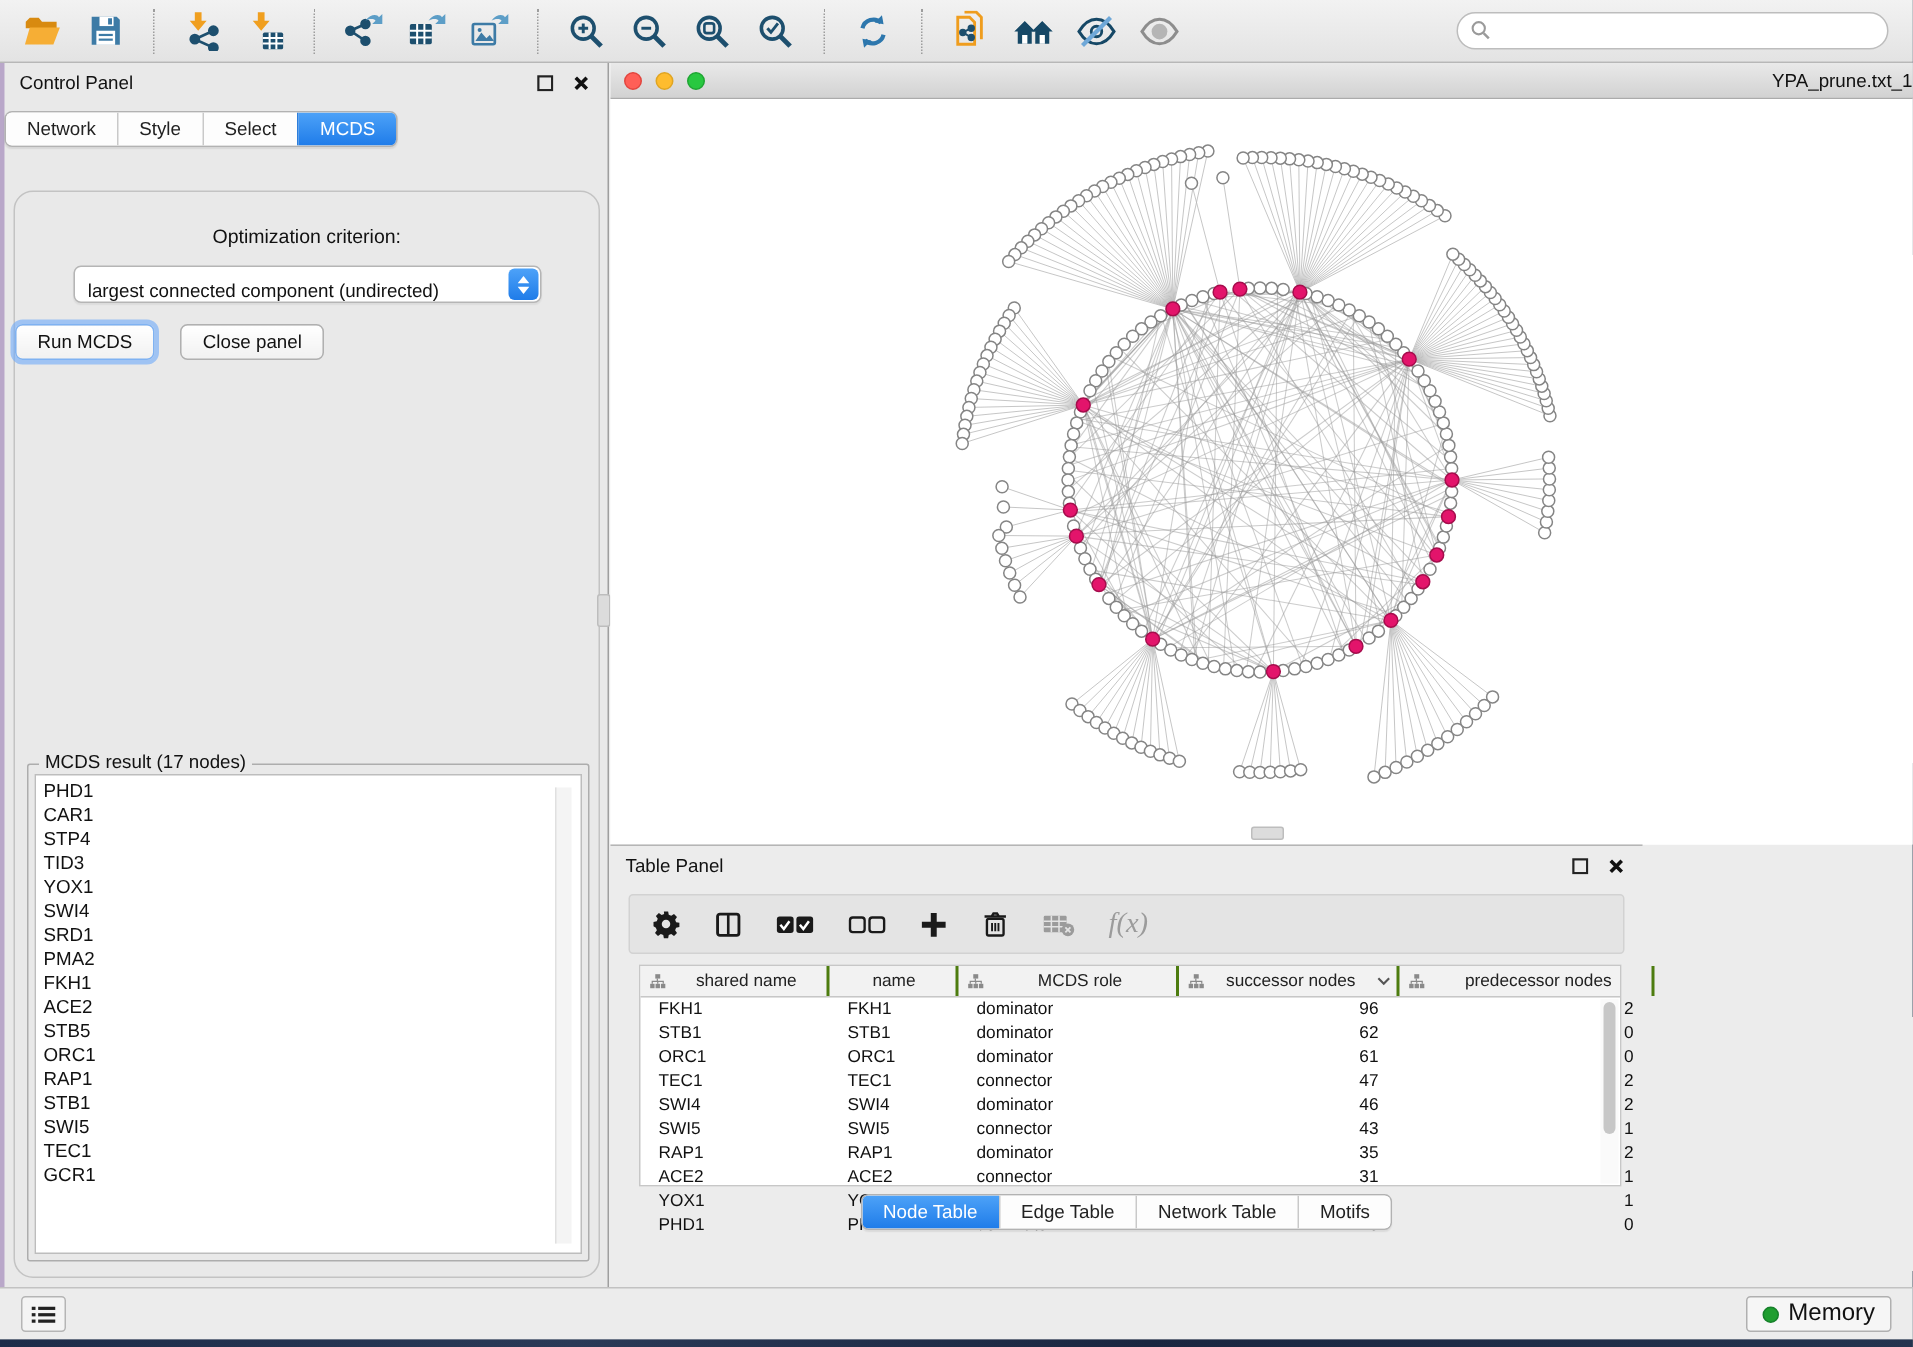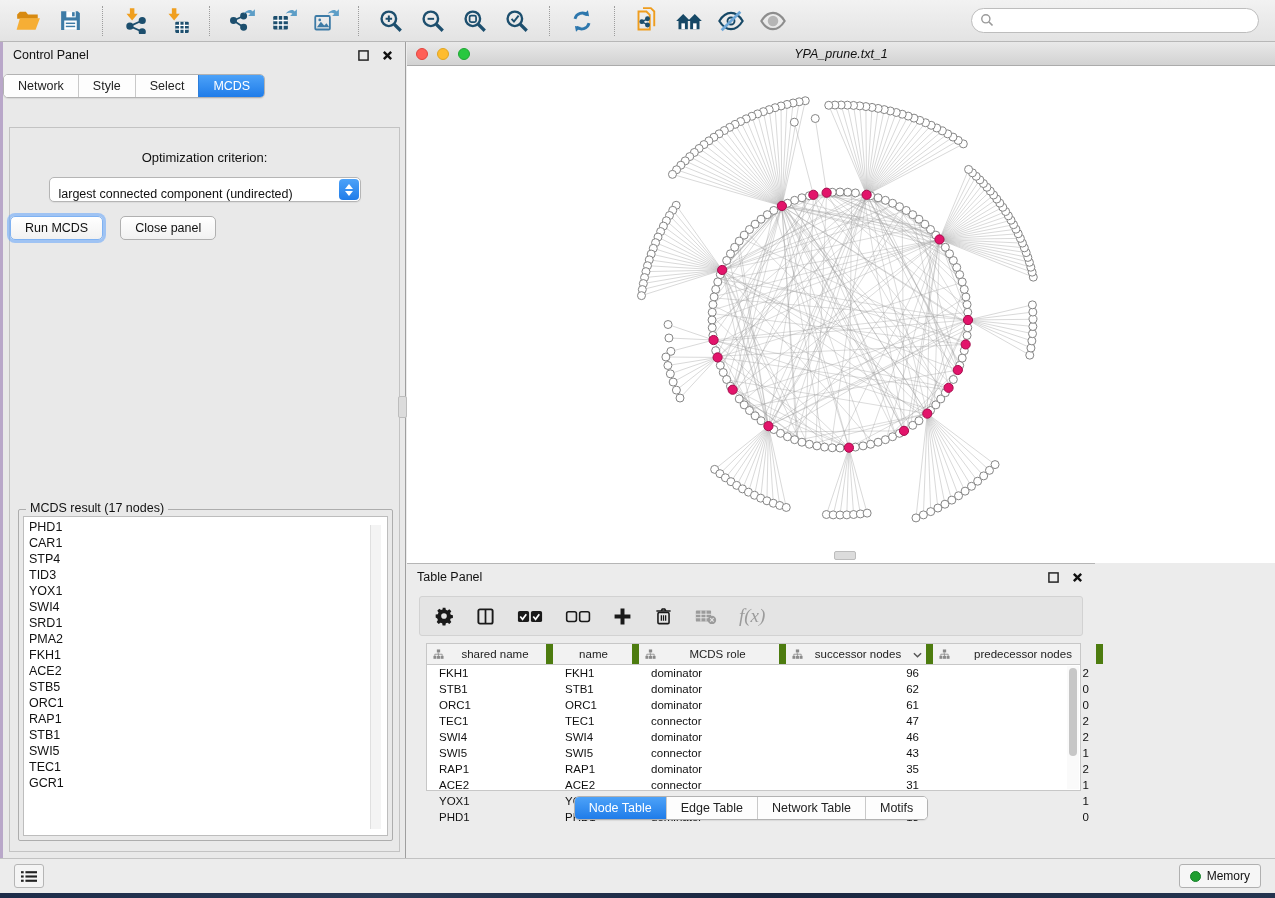--- a/index.html
+++ b/index.html
@@ -23,21 +23,21 @@
   
   .control-panel { position:absolute; left:3px; top:42px; width:403px; height:816px; background:#e9e9e9; border-right:1px solid #9f9f9f; }
   .panel-titlebar { height:26px; display:flex; align-items:center; padding:0 10px; font-size:12.5px; color:#111; }
   .panel-titlebar .spacer { flex:1; }
   .mini-ic { width:16px; height:16px; display:flex; align-items:center; justify-content:center; margin-left:8px; color:#222; }
   .cp-tabs-row { display:flex; justify-content:flex-start; margin-top:6px; position:relative; z-index:2; }
   .seg { display:flex; border:1px solid #b2b2b2; border-radius:5px; overflow:hidden; background:#fff; box-shadow:0 1px 1px rgba(0,0,0,.08); }
   .seg-tab { padding:3px 14px; font-size:12.5px; color:#222; background:#fdfdfd; border-left:1px solid #c9c9c9; line-height:16px; }
   .seg-tab:first-child { border-left:none; }
   .seg-tab.active { background:linear-gradient(#4da2f8,#1f7ce9); color:#fff; border-left-color:#2d7edb; }
-  .cp-content { position:absolute; left:6px; top:85px; width:391px; height:725px; border:1px solid #c3c3c3; border-radius:0; background:#e9e9e9; }
+  .cp-content { position:absolute; left:6px; top:85px; width:391px; height:725px; border:1px solid #c3c3c3; border-radius:13px; background:#e9e9e9; }
   .opt-label { text-align:center; margin-top:22px; font-size:13px; color:#111; }
   .opt-select { margin:12px auto 0; width:312px; height:25px; background:#fff; border:1px solid #b5b5b5; border-radius:5px;
     display:flex; align-items:flex-end; position:relative; font-size:12.5px; color:#111; padding-left:9px;
     box-shadow:0 1px 1px rgba(0,0,0,.06); }
   .opt-stepper { position:absolute; right:1px; top:1px; width:20px; height:21px; border-radius:4px;
     background:linear-gradient(#4da2f8,#1f7ce9); display:flex; flex-direction:column; align-items:center; justify-content:center; gap:2px; }
   .opt-stepper svg { display:block; }
   .btn-row { display:flex; justify-content:flex-start; gap:17px; margin-top:14px; }
   .mac-btn { height:24px; padding:0 14px; background:linear-gradient(#ffffff,#f1f1f1); border:1px solid #b0b0b0; border-radius:5px;
     font-size:12.5px; color:#111; display:flex; align-items:center; }
@@ -56,49 +56,49 @@
 
   
   .net-view { position:absolute; left:407px; top:42px; width:868px; height:521px; background:#fff; }
   .net-titlebar { height:24px; background:linear-gradient(#e9e9e9,#d2d2d2); border-bottom:1px solid #ababab;
     display:flex; align-items:center; position:relative; }
   .traffic { display:flex; gap:9px; margin-left:9px; }
   .light { width:12px; height:12px; border-radius:50%; }
   .light.red { background:#ff5f57; border:1px solid #e2463f; }
   .light.yellow { background:#febc2e; border:1px solid #e0a522; }
   .light.green { background:#28c840; border:1px solid #1fa633; }
-  .net-title { position:absolute; left:0; right:0; text-align:center; font-size:12.5px; color:#111;font-style:italic; }
+  .net-title { position:absolute; left:0; right:0; text-align:right; font-size:12.5px; color:#111; }
   .net-canvas { position:absolute; left:0; top:24px; width:868px; height:497px; background:#fff; }
 
   
   .table-panel { position:absolute; left:407px; top:563px; width:688px; height:295px; background:#ececec; border-top:1px solid #b5b5b5; }
   .tp-toolbar { margin:6px 12px 0 12px; height:40px; background:#e4e4e4; border:1px solid #d2d2d2; border-radius:3px;
     display:flex; align-items:center; gap:22px; padding:0 14px; }
   .tp-ic { color:#1a1a1a; display:flex; align-items:center; }
   .tp-ic.disabled { color:#9b9b9b; }
   .fx { font-family:"Liberation Serif", serif; font-style:italic; font-size:19px; color:#9b9b9b; }
   .tp-table { position:absolute; left:19px; top:79px; right:14px; bottom:67px; background:#fff; border:1px solid #c7c7c7; }
   .tp-grid { display:grid; grid-template-columns:126px 86px 147px 147px 170px 1fr; }
   .tp-header { background:#f2f2f2; border-bottom:1px solid #c7c7c7; height:21px; }
-  .tp-hcell { display:flex; align-items:center; border-right:7px solid #4d7c0f; font-size:11.5px; color:#222; padding:0 4px 0 6px; gap:4px; }
+  .tp-hcell { display:flex; align-items:center; border-right:2px solid #4d7c0f; font-size:11.5px; color:#222; padding:0 4px 0 6px; gap:4px; }
   .tp-hcell .hlabel { flex:1; text-align:center; }
   .tp-hcell:last-child { border-right:none; }
   .tree-ic { color:#8a8a8a; flex:0 0 auto; display:flex; }
   .tp-row { height:16px; line-height:16px; font-size:11.5px; color:#111; }
   .tp-cell { padding:0 6px 0 12px; white-space:nowrap; overflow:hidden; }
   .tp-cell.num { text-align:right; padding-right:14px; }
   .tp-scroll { position:absolute; top:22px; right:1px; width:12px; bottom:1px; background:#fafafa; }
   .tp-thumb { position:absolute; top:2px; left:2px; width:8px; height:88px; background:#c7c7c7; border-radius:4px; }
   .tp-tabs-row { position:absolute; left:0; right:0; bottom:38px; display:flex; justify-content:center;margin-top:41px; }
   .status-bar { position:absolute; left:0; top:858px; width:1275px; height:35px; background:#ececec; border-top:1px solid #c2c2c2;
     display:flex; align-items:center; padding:0 14px; }
   .list-btn { width:30px; height:24px; background:#f4f4f4; border:1px solid #b5b5b5; border-radius:3px;
     display:flex; align-items:center; justify-content:center; color:#222; }
   .mem-btn { margin-left:auto; height:24px; background:#f6f6f6; border:1px solid #b0b0b0; border-radius:3px;
-    display:flex; align-items:center; gap:6px; padding:0 10px; font-size:12px; color:#111; }
+    display:flex; align-items:center; gap:6px; padding:0 10px; font-size:16px; color:#111; }
   .mem-dot { width:11px; height:11px; border-radius:50%; background:#1f9e30; border:1px solid #16802a; }
 </style>
 </head>
 <body>
 
 <div class="app">
 
   <div class="toolbar">
     <div class="tb-btn">
       <svg width="26" height="26" viewBox="0 0 24 24">

